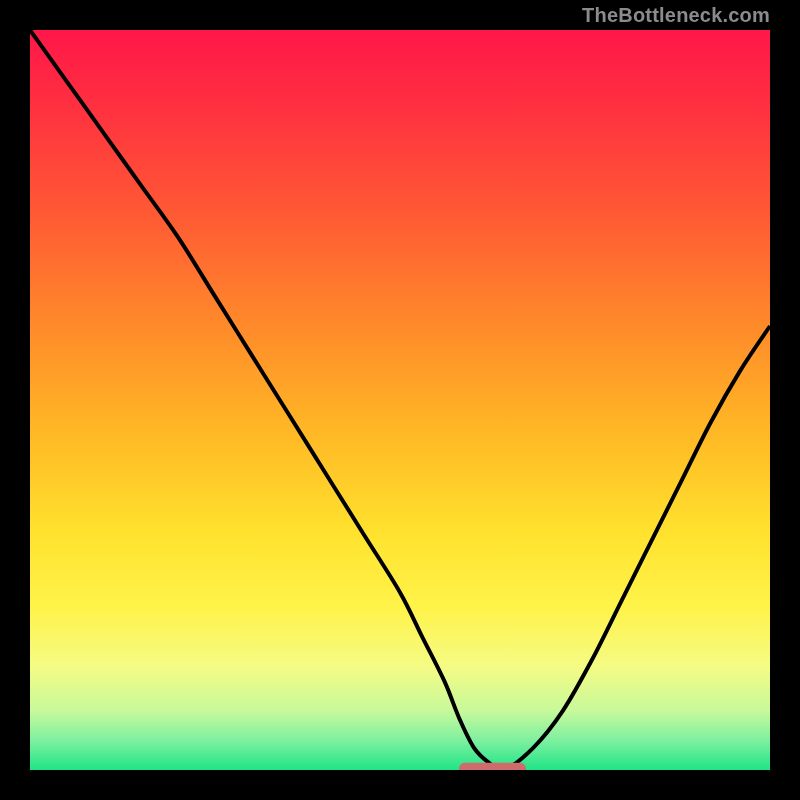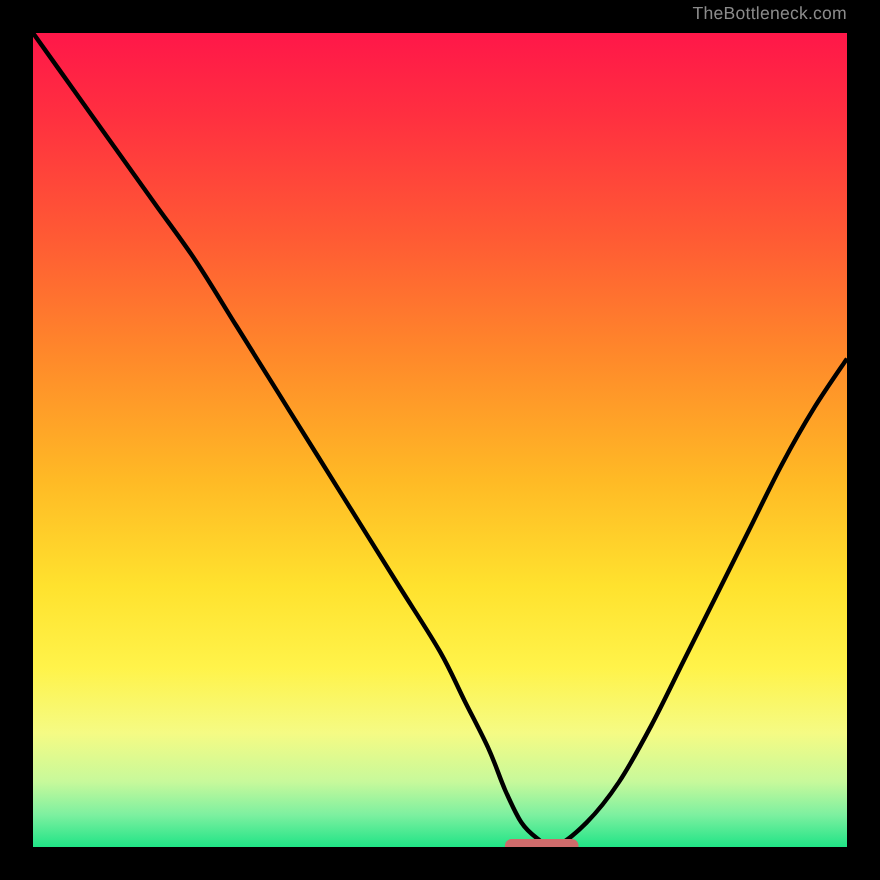--- a/index.html
+++ b/index.html
@@ -47,22 +47,22 @@
     border-radius: 6px;
     background: #cf6b6b;
     bottom: 0px;
     transform: translateY(40%);
   }
   .watermark {
     position: absolute;
     top: 4px;
     right: 30px;
     color: #8b8b8b;
-    font-size: 16px;
-    font-weight: 400;
+    font-size: 20px;
+    font-weight: 700;
     letter-spacing: 0.2px;
   }
 </style>
 </head>
 <body>
 
 <div class="frame">
 
   <div class="watermark">TheBottleneck.com</div>
 

